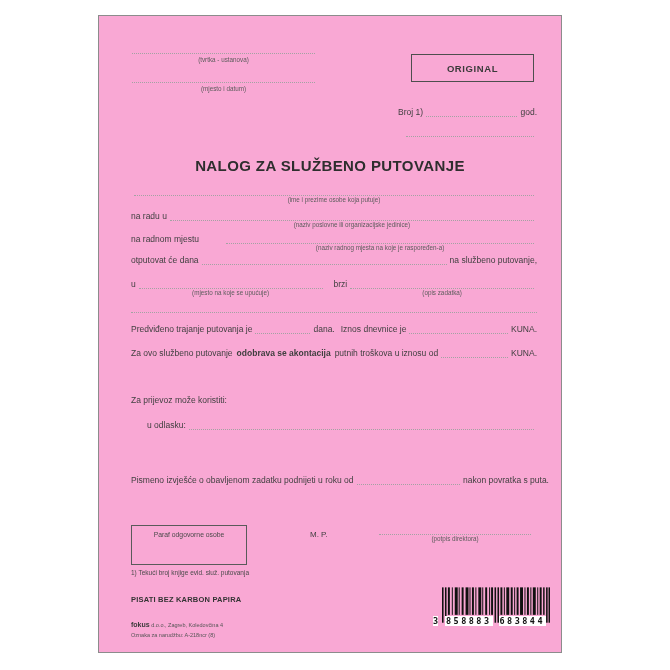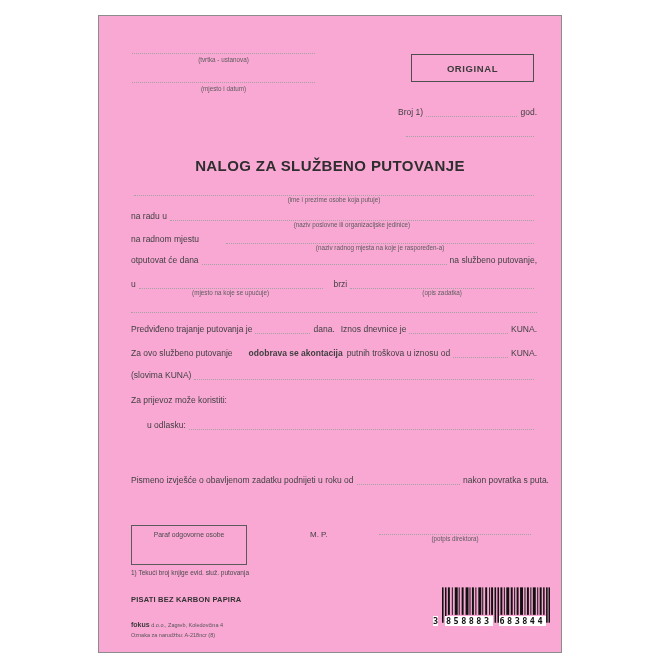--- a/index.html
+++ b/index.html
@@ -127,30 +127,26 @@
     <span class="t">Predviđeno trajanje putovanja je</span>
     <span class="fill fixed"></span>
     <span class="t">dana.</span>
     <span class="t" style="margin-left:6px;">Iznos dnevnice je</span>
     <span class="fill"></span>
     <span class="t">KUNA.</span>
   </div>
 
   <div class="frow" style="left:32px;right:24px;top:331px;">
     <span class="t">Za ovo službeno putovanje</span>
-    <span class="t bold-inline" style="margin-left:16px;">odobrava se akontacija</span>
+    <span class="t bold-inline" style="margin-left:4px;">odobrava se akontacija</span>
     <span class="t" style="margin-left:4px;">putnih troškova u iznosu od</span>
     <span class="fill"></span>
     <span class="t">KUNA.</span>
   </div>
 
-  <div class="frow" style="left:32px;right:24px;top:353px;">
-    <span class="t">(slovima KUNA)</span>
-    <span class="fill"></span>
-  </div>
 
   <div class="plain" style="left:32px;top:380px;">Za prijevoz može koristiti:</div>
 
   <div class="frow" style="left:48px;right:24px;top:403px;">
     <span class="t">u odlasku:</span>
     <span class="fill"></span>
   </div>
 
 
   <div class="frow" style="left:32px;right:12px;top:458px;">

